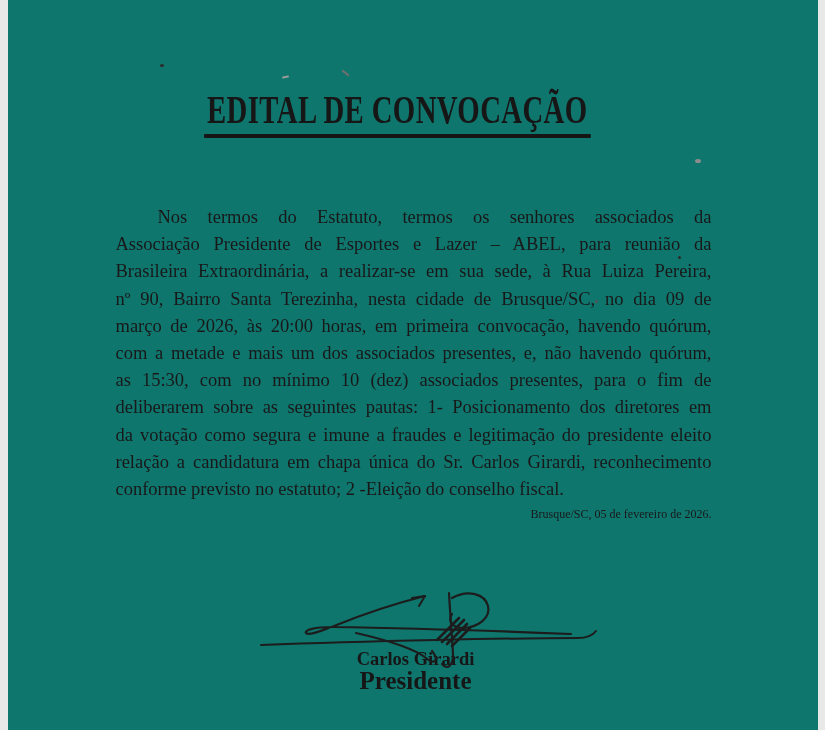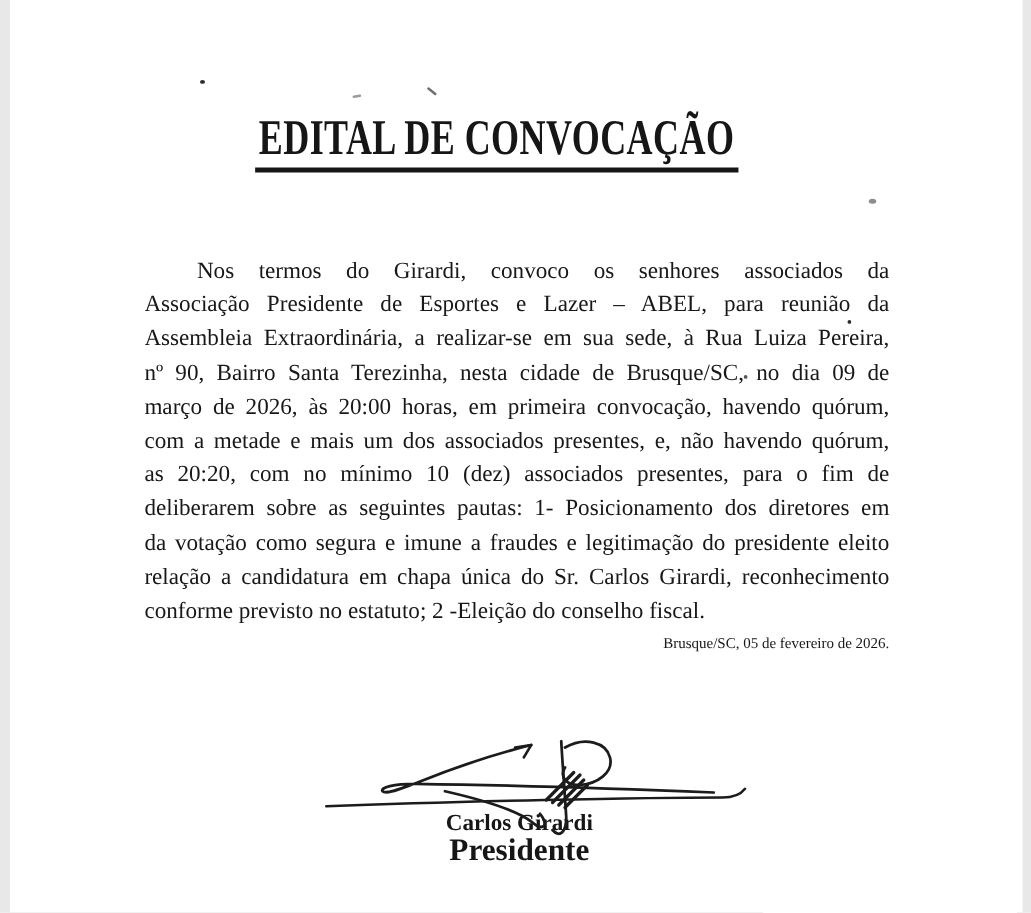--- a/index.html
+++ b/index.html
@@ -5,21 +5,21 @@
   html, body {
     margin: 0;
     padding: 0;
     background: #e8e8e8;
     font-family: "Liberation Serif", serif;
   }
   .page {
     position: relative;
     width: 810px;
     height: 730px;
-    background: #ffffff;
+    background: #0f766e;
     margin: 0 auto;
     overflow: hidden;
     color: #1b1b1b;
   }
 
   
   .title-wrap {
     position: absolute;
     top: 86px;
     left: -30px;
@@ -115,27 +115,27 @@
 </head>
 <body>
 
 <div class="page">
 
   <div class="title-wrap">
     <span class="title">EDITAL DE CONVOCAÇÃO</span>
   </div>
 
   <div class="body-block">
-    <div class="bline first">Nos termos do Girardi, convoco os senhores associados da</div>
+    <div class="bline first">Nos termos do Estatuto, termos os senhores associados da</div>
     <div class="bline">Associação Presidente de Esportes e Lazer – ABEL, para reunião da</div>
-    <div class="bline">Assembleia Extraordinária, a realizar-se em sua sede, à Rua Luiza Pereira,</div>
+    <div class="bline">Brasileira Extraordinária, a realizar-se em sua sede, à Rua Luiza Pereira,</div>
     <div class="bline">nº 90, Bairro Santa Terezinha, nesta cidade de Brusque/SC, no dia 09 de</div>
     <div class="bline">março de 2026, às 20:00 horas, em primeira convocação, havendo quórum,</div>
     <div class="bline">com a metade e mais um dos associados presentes, e, não havendo quórum,</div>
-    <div class="bline">as 20:20, com no mínimo 10 (dez) associados presentes, para o fim de</div>
+    <div class="bline">as 15:30, com no mínimo 10 (dez) associados presentes, para o fim de</div>
     <div class="bline">deliberarem sobre as seguintes pautas: 1- Posicionamento dos diretores em</div>
     <div class="bline">da votação como segura e imune a fraudes e legitimação do presidente eleito</div>
     <div class="bline">relação a candidatura em chapa única do Sr. Carlos Girardi, reconhecimento</div>
     <div class="bline last">conforme previsto no estatuto; 2 -Eleição do conselho fiscal.</div>
   </div>
 
   <div class="date-line">Brusque/SC, 05 de fevereiro de 2026.</div>
 
   <div class="sig-block">
     <svg class="sig-svg" viewBox="0 0 400 100" fill="none" stroke="#1c1c1c" stroke-width="2.2" stroke-linecap="round" stroke-linejoin="round">

